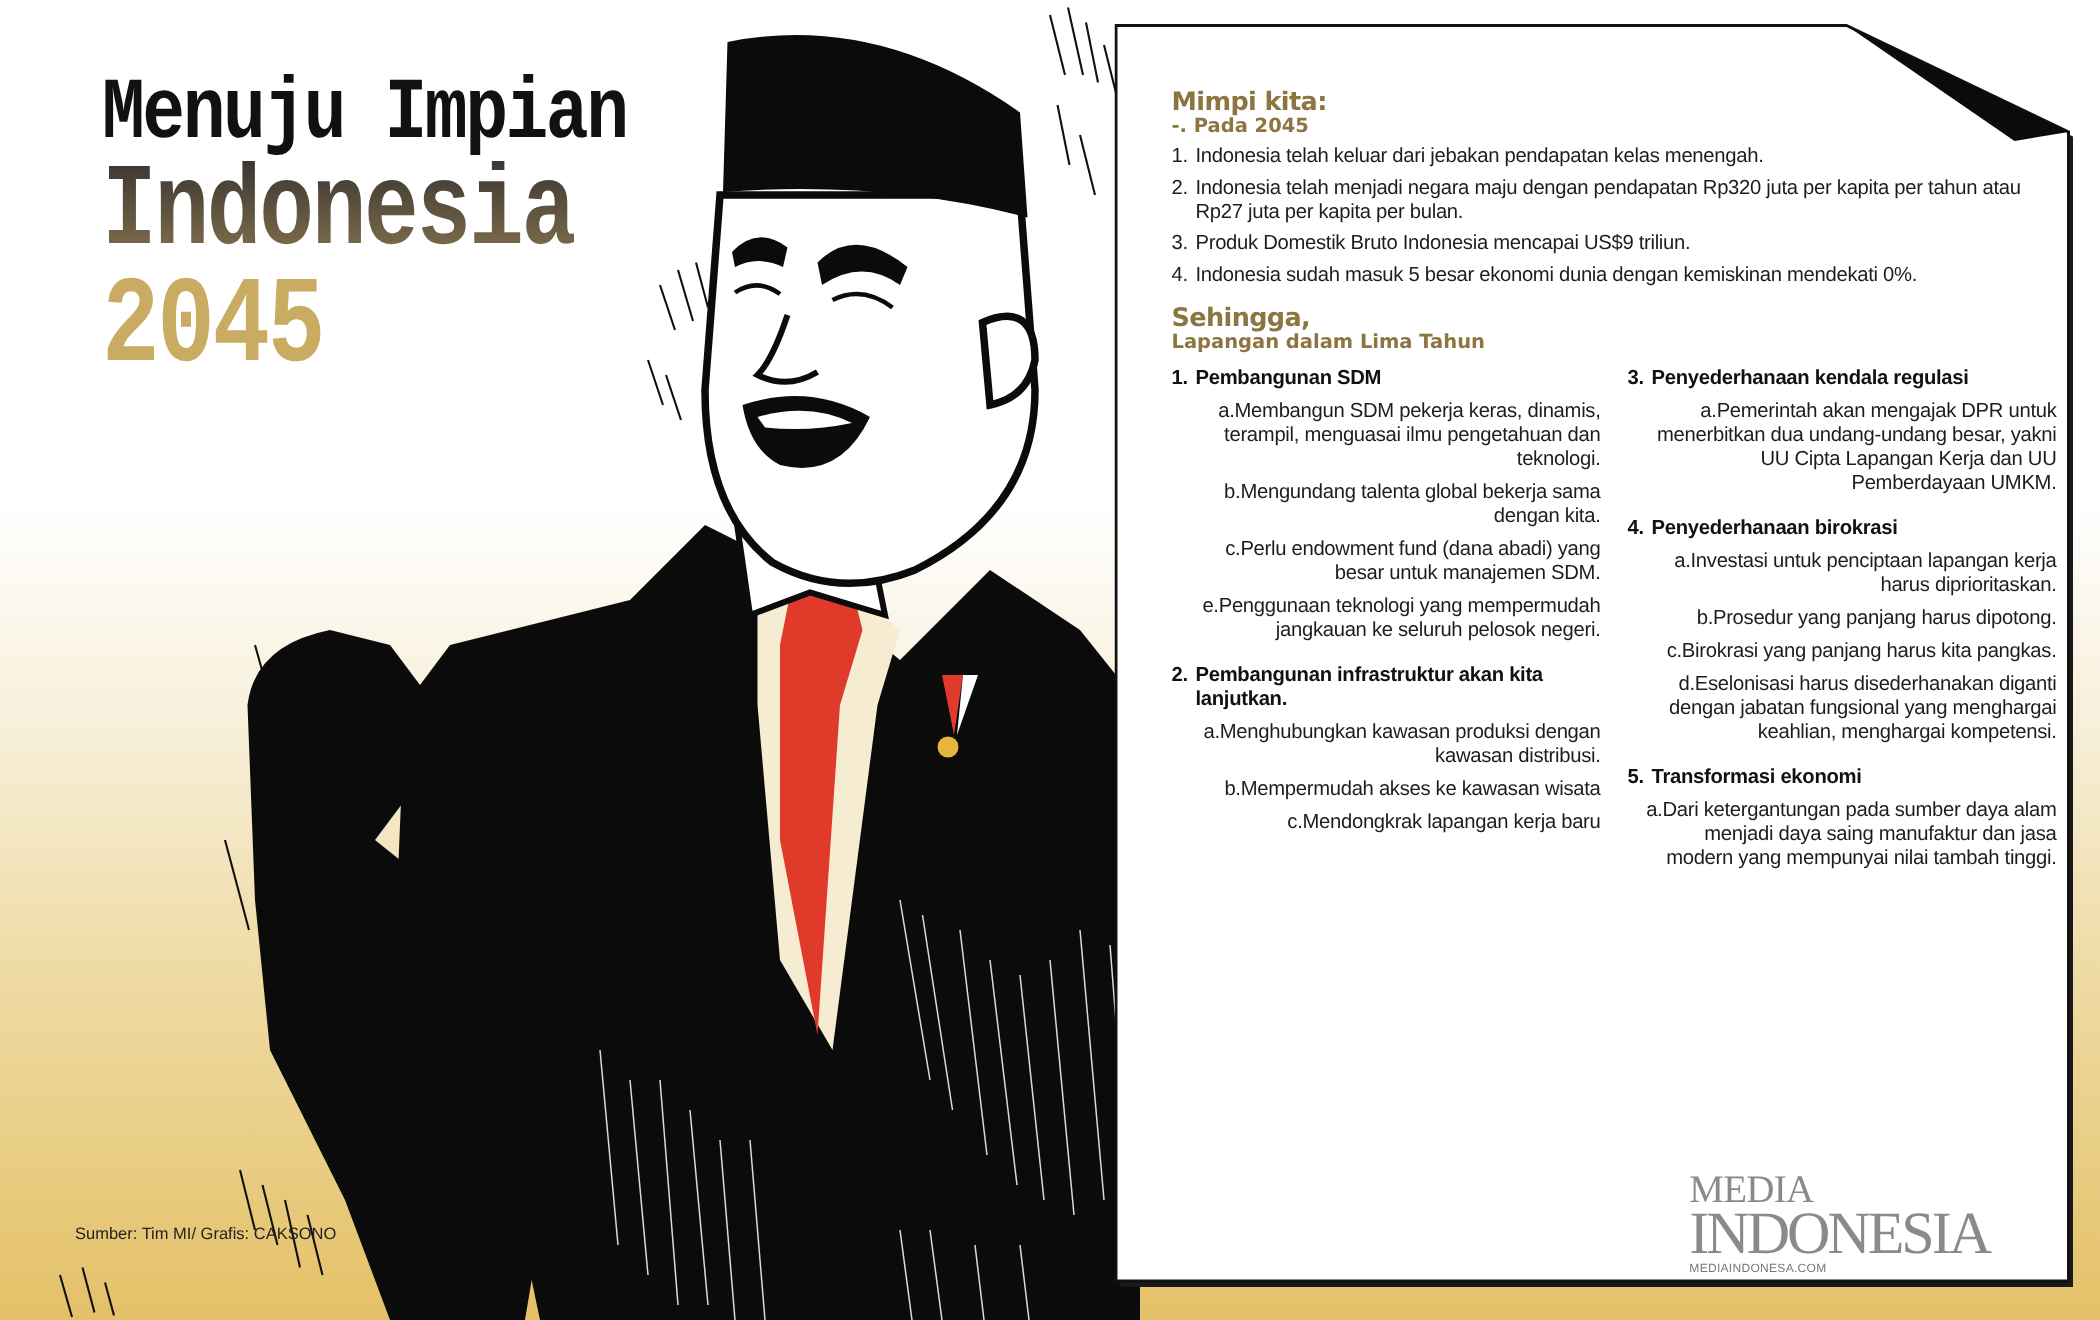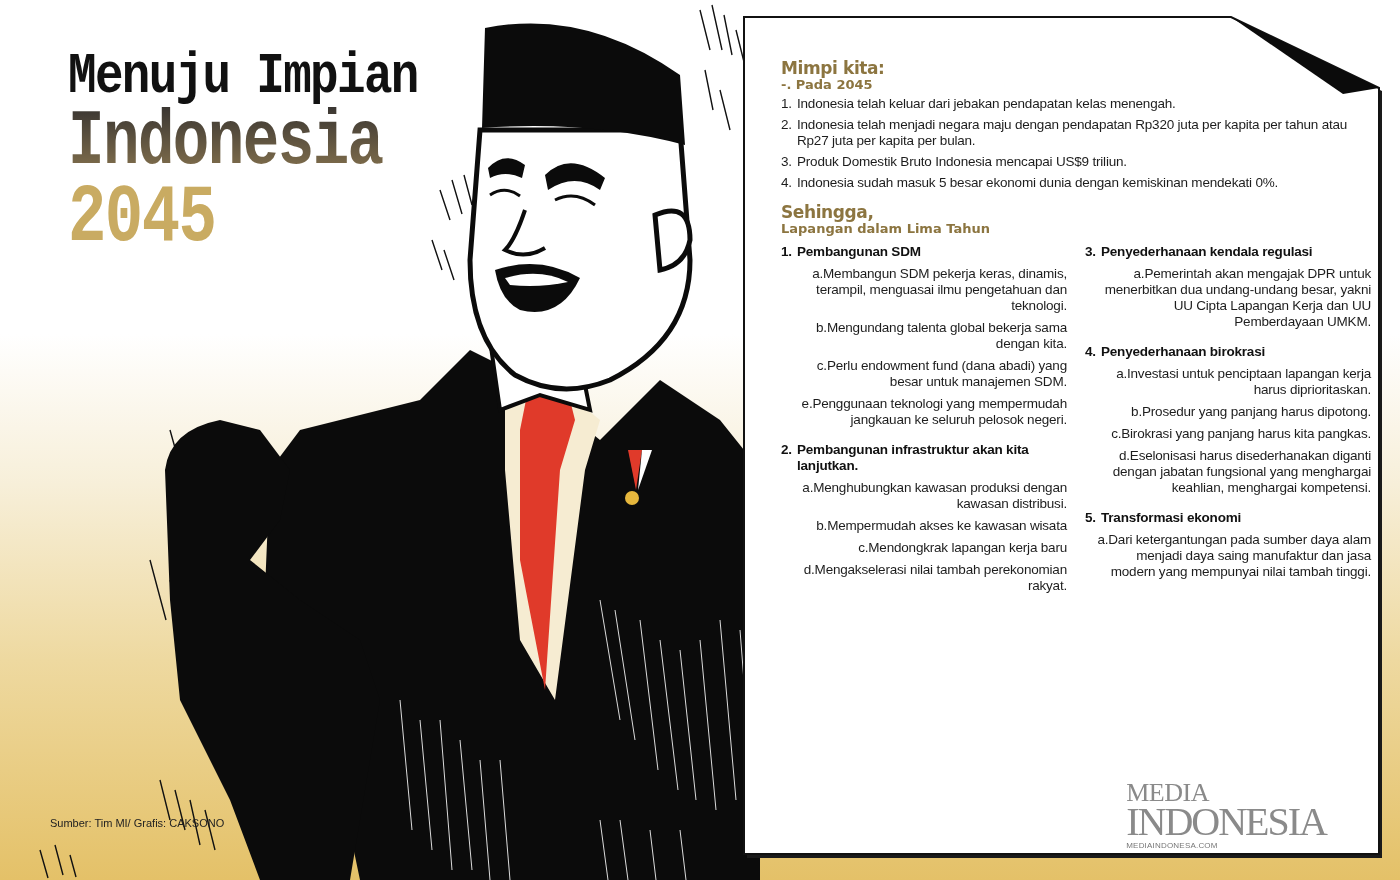--- a/index.html
+++ b/index.html
@@ -149,21 +149,20 @@
                 <li><span class="num">c.</span><span>Perlu endowment fund (dana abadi) yang besar untuk manajemen SDM.</span></li>
                 <li><span class="num">e.</span><span>Penggunaan teknologi yang mempermudah jangkauan ke seluruh pelosok negeri.</span></li>
               </ul>
             </div>
             <div class="prio">
               <div class="prio-h"><span class="num">2.</span><span>Pembangunan infrastruktur akan kita lanjutkan.</span></div>
               <ul>
                 <li><span class="num">a.</span><span>Menghubungkan kawasan produksi dengan kawasan distribusi.</span></li>
                 <li><span class="num">b.</span><span>Mempermudah akses ke kawasan wisata</span></li>
                 <li><span class="num">c.</span><span>Mendongkrak lapangan kerja baru</span></li>
-                <li><span class="num">d.</span><span>Mengakselerasi nilai tambah perekonomian rakyat.</span></li>
               </ul>
             </div>
           </div>
 
           <div class="col">
             <div class="prio">
               <div class="prio-h"><span class="num">3.</span><span>Penyederhanaan kendala regulasi</span></div>
               <ul>
                 <li><span class="num">a.</span><span>Pemerintah akan mengajak DPR untuk menerbitkan dua undang-undang besar, yakni UU Cipta Lapangan Kerja dan UU Pemberdayaan UMKM.</span></li>
               </ul>

